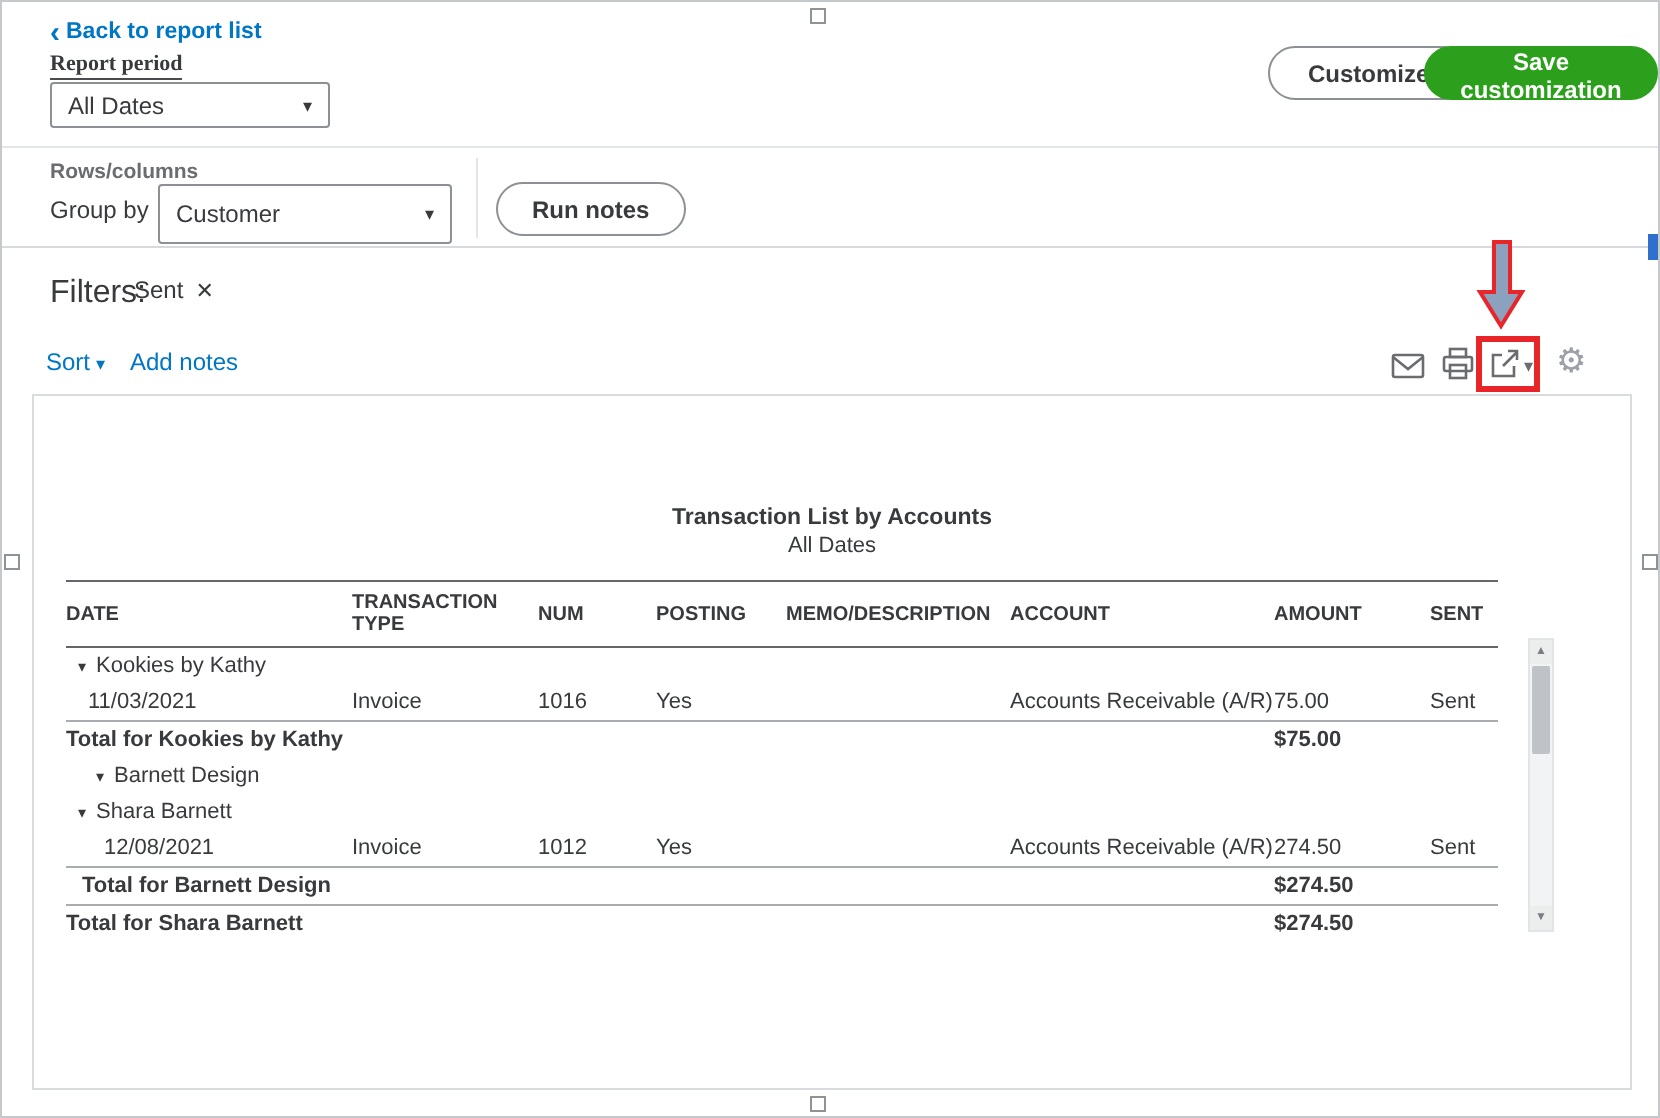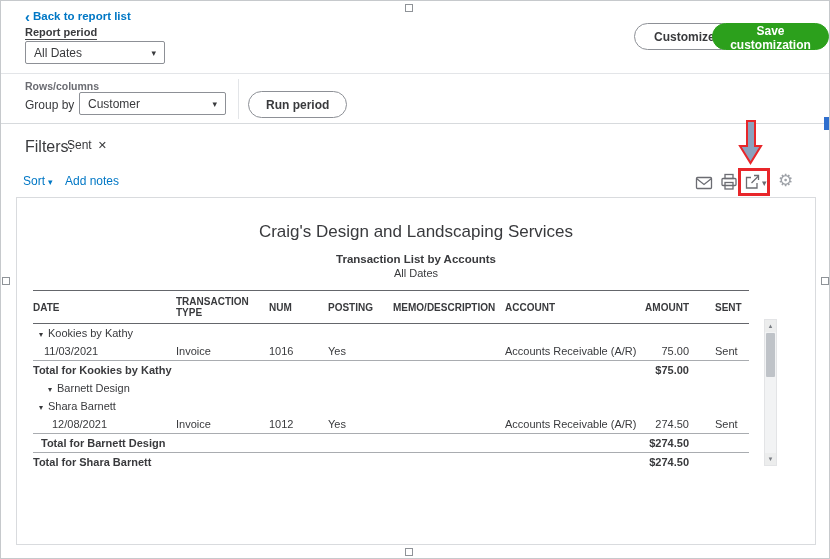--- a/index.html
+++ b/index.html
@@ -2,25 +2,25 @@
 <html style="--accent-green: #2ca01c; --link-blue: #0077c5; --annotation-red: #e8262a; --annotation-arrow-fill: #8ba1bd; --text-dark: #393a3d;"><head>
 <meta charset="utf-8">
 <style>
   *{margin:0;padding:0;box-sizing:border-box;}
   html,body{background:#fff;}
   body{font-family:"Liberation Sans",sans-serif;}
   .canvas{position:relative;width:830px;height:559px;background:#fff;border:1px solid #c6c9cc;overflow:hidden;}
 
   .back-link{position:absolute;left:24px;top:9px;font-size:11.5px;font-weight:700;color:var(--link-blue,#0077c5);cursor:pointer;display:flex;align-items:center;gap:3px;}
   .back-link .chev{font-size:15px;line-height:11px;font-weight:700;}
-  .report-period-label{position:absolute;left:24px;top:25px;font-size:11px;font-weight:700;color:#393a3d;border-bottom:1px solid #4a4b4e;padding-bottom:1px;}
+  .report-period-label{position:absolute;left:24px;top:25px;font-size:11px;font-weight:700;color:#393a3d;border-bottom:1px solid #4a4b4e;padding-bottom:1px;font-family:Liberation Serif, serif;}
 
   .dd{position:absolute;display:flex;align-items:center;justify-content:space-between;background:#fff;border:1px solid #8d9096;border-radius:2px;font-size:12px;color:#393a3d;padding:0 8px;cursor:pointer;}
   .date-dd{left:24px;top:40px;width:140px;height:23px;}
-  .group-dd{left:78px;top:91px;width:147px;height:23px;}
+  .group-dd{left:78px;top:91px;width:147px;height:30px;}
   .dd-caret{font-size:9px;color:#393a3d;}
 
   .divider{position:absolute;left:0;right:0;height:1px;background:#e3e5e8;}
   .d1{top:72px;}
   .d2{top:122px;background:#d7dadd;}
   .vdivider{position:absolute;left:237px;top:78px;width:1px;height:40px;background:#e3e5e8;}
 
   .rows-cols-label{position:absolute;left:24px;top:79px;font-size:10.5px;font-weight:700;color:#6b6c72;}
   .group-by-label{position:absolute;left:24px;top:97px;font-size:12px;color:#393a3d;}
 
@@ -52,21 +52,21 @@
 
   .card{position:absolute;left:15px;top:196px;width:800px;height:348px;background:#fff;border:1px solid #d9dbde;}
   .company{position:absolute;top:24px;width:100%;text-align:center;font-size:17px;color:#393a3d;}
   .rtitle{position:absolute;top:55px;width:100%;text-align:center;font-size:11.5px;font-weight:700;color:#393a3d;}
   .rperiod{position:absolute;top:69px;width:100%;text-align:center;font-size:11px;color:#393a3d;}
 
   .table{position:absolute;left:16px;top:92px;width:716px;font-size:11px;color:#393a3d;}
   .thead,.trow{display:grid;grid-template-columns:143px 93px 59px 65px 112px 132px 66px 1fr;align-items:center;}
   .thead{border-top:1px solid #64666b;border-bottom:1px solid #64666b;padding:5px 0;font-size:10px;font-weight:700;}
   .trow{padding:3px 0;min-height:18px;}
-  .c6,.amount{text-align:right;padding-right:14px;}
+  .c6,.amount{padding-right:14px;}
   .c7{padding-left:12px;}
   .trow.total{font-weight:700;border-top:1px solid #a9acb0;}
   .gcaret{font-size:8px;margin-right:5px;}
   .group-cell{grid-column:1/-1;}
   .ind1 .group-cell{padding-left:6px;}
   .ind2 .group-cell{padding-left:15px;}
   .trow.data.ind1 .c0{padding-left:11px;}
   .trow.data.ind2 .c0{padding-left:19px;}
   .trow.total.ind1 .total-label{padding-left:8px;}
   .total-label{grid-column:1/7;}
@@ -102,21 +102,21 @@
 
   <div class="divider d1"></div>
 
   <div class="rows-cols-label">Rows/columns</div>
   <div class="group-by-label">Group by</div>
   <div class="dd group-dd">
     <span>Customer</span>
     <span class="dd-caret">▾</span>
   </div>
   <div class="vdivider"></div>
-  <button class="pill run-report">Run period</button>
+  <button class="pill run-report">Run notes</button>
 
   <button class="pill customize">Customize</button>
   <button class="pill save">Save customization</button>
 
   <div class="divider d2"></div>
   <div class="blue-tick"></div>
 
   <div class="filters-label">Filters:</div>
   <div class="filter-chip">
     <span>Sent</span>
@@ -152,21 +152,20 @@
   <div class="icon gear">⚙</div>
 
   <div class="red-box"></div>
   <div class="red-arrow">
     <svg viewBox="0 0 25 47" width="25" height="47">
       <path d="M9 2 L17 2 L17 27 L23 27 L12.5 44 L2 27 L9 27 Z"></path>
     </svg>
   </div>
 
   <div class="card">
-    <div class="company">Craig's Design and Landscaping Services</div>
     <div class="rtitle">Transaction List by Accounts</div>
     <div class="rperiod">All Dates</div>
 
     <div class="table">
       <div class="thead">
           <div class="th c0">DATE</div>
           <div class="th c1">TRANSACTION TYPE</div>
           <div class="th c2">NUM</div>
           <div class="th c3">POSTING</div>
           <div class="th c4">MEMO/DESCRIPTION</div>

